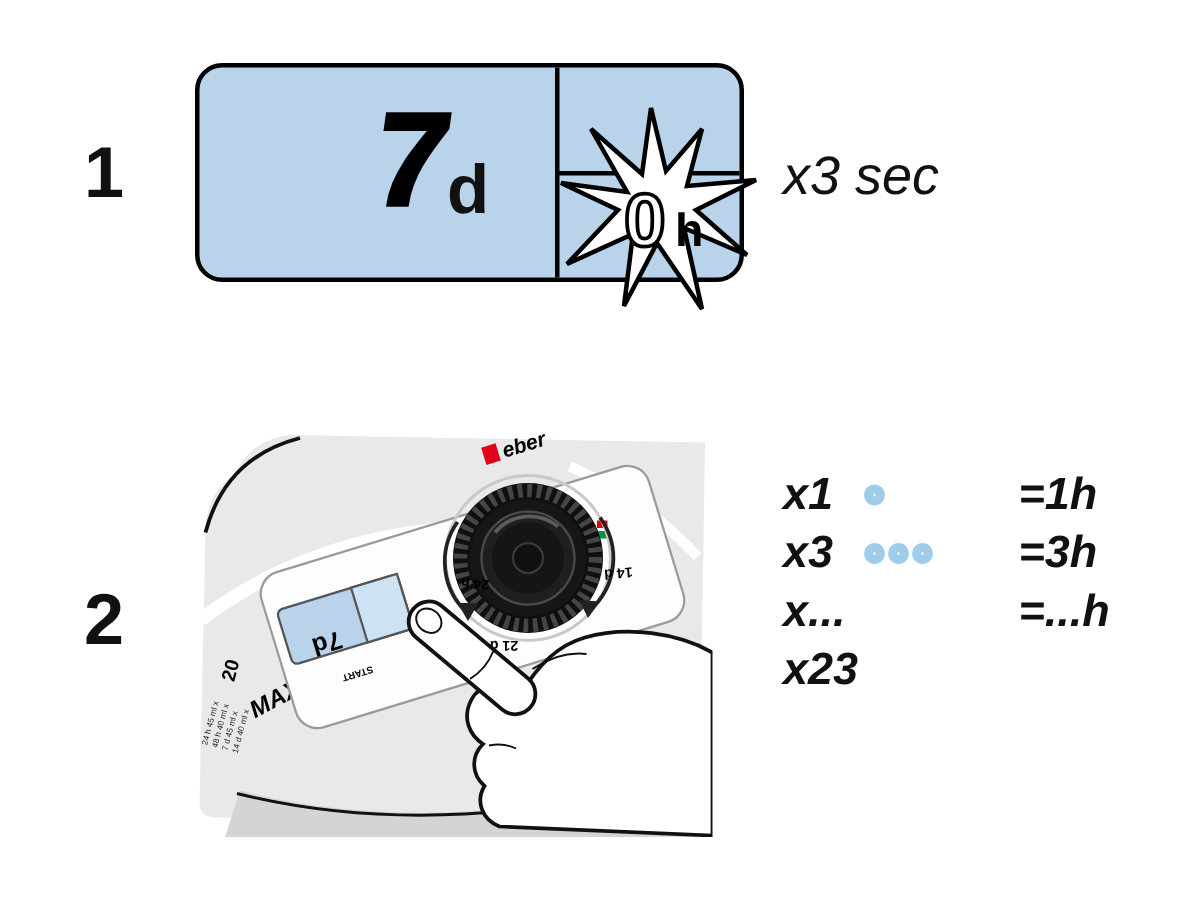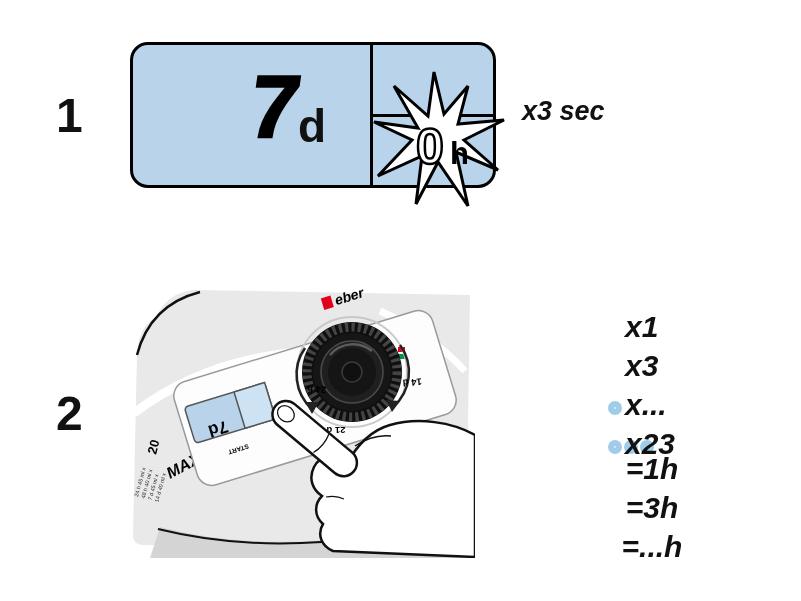--- a/index.html
+++ b/index.html
@@ -54,22 +54,22 @@
     position:absolute;
     left:372px; top:68px;
     width:136px; height:142px;
     z-index:3;
     overflow:visible;
   }
 
   .hold-label {
     position:absolute;
     left:522px; top:96px;
-    font-size:27px;
-    font-weight:bold;
+    font-size:36px;
+    font-weight:normal;
     font-style:italic;
   }
 
   
   #device-svg {
     position:absolute;
     left:130px; top:283px;
     width:345px; height:275px;
   }
   svg text { font-family:"Liberation Sans", sans-serif; }
@@ -80,34 +80,33 @@
     left:522px; top:310px;
     width:260px;
   }
   .legend-row {
     display:flex;
     align-items:center;
     height:39px;
     font-size:30px;
     font-weight:bold;
     font-style:italic;
-    flex-direction:column;
   }
   .legend-row .presses { width:54px; flex:0 0 54px; }
   .legend-row .dots {
     width:88px; flex:0 0 88px;
     display:flex; align-items:center; gap:2px;
   }
   .dot {
     width:14px; height:14px;
     border-radius:50%;
     background:#ededed;
     border:6px solid #9fcce9;
   }
-  .legend-row .equals { white-space:nowrap; }
+  .legend-row .equals { white-space:nowrap;margin-left:15px; }
 </style>
 </head>
 <body>
 
 <div class="step-number" id="step1-num">1</div>
 
 <div class="lcd">
   <svg id="seven-svg" viewBox="0 0 110 105">
     <text x="30" y="84" font-size="88" font-weight="bold" fill="#000" stroke="#000" stroke-width="2.5" transform="skewX(-8)">7</text>
   </svg>

